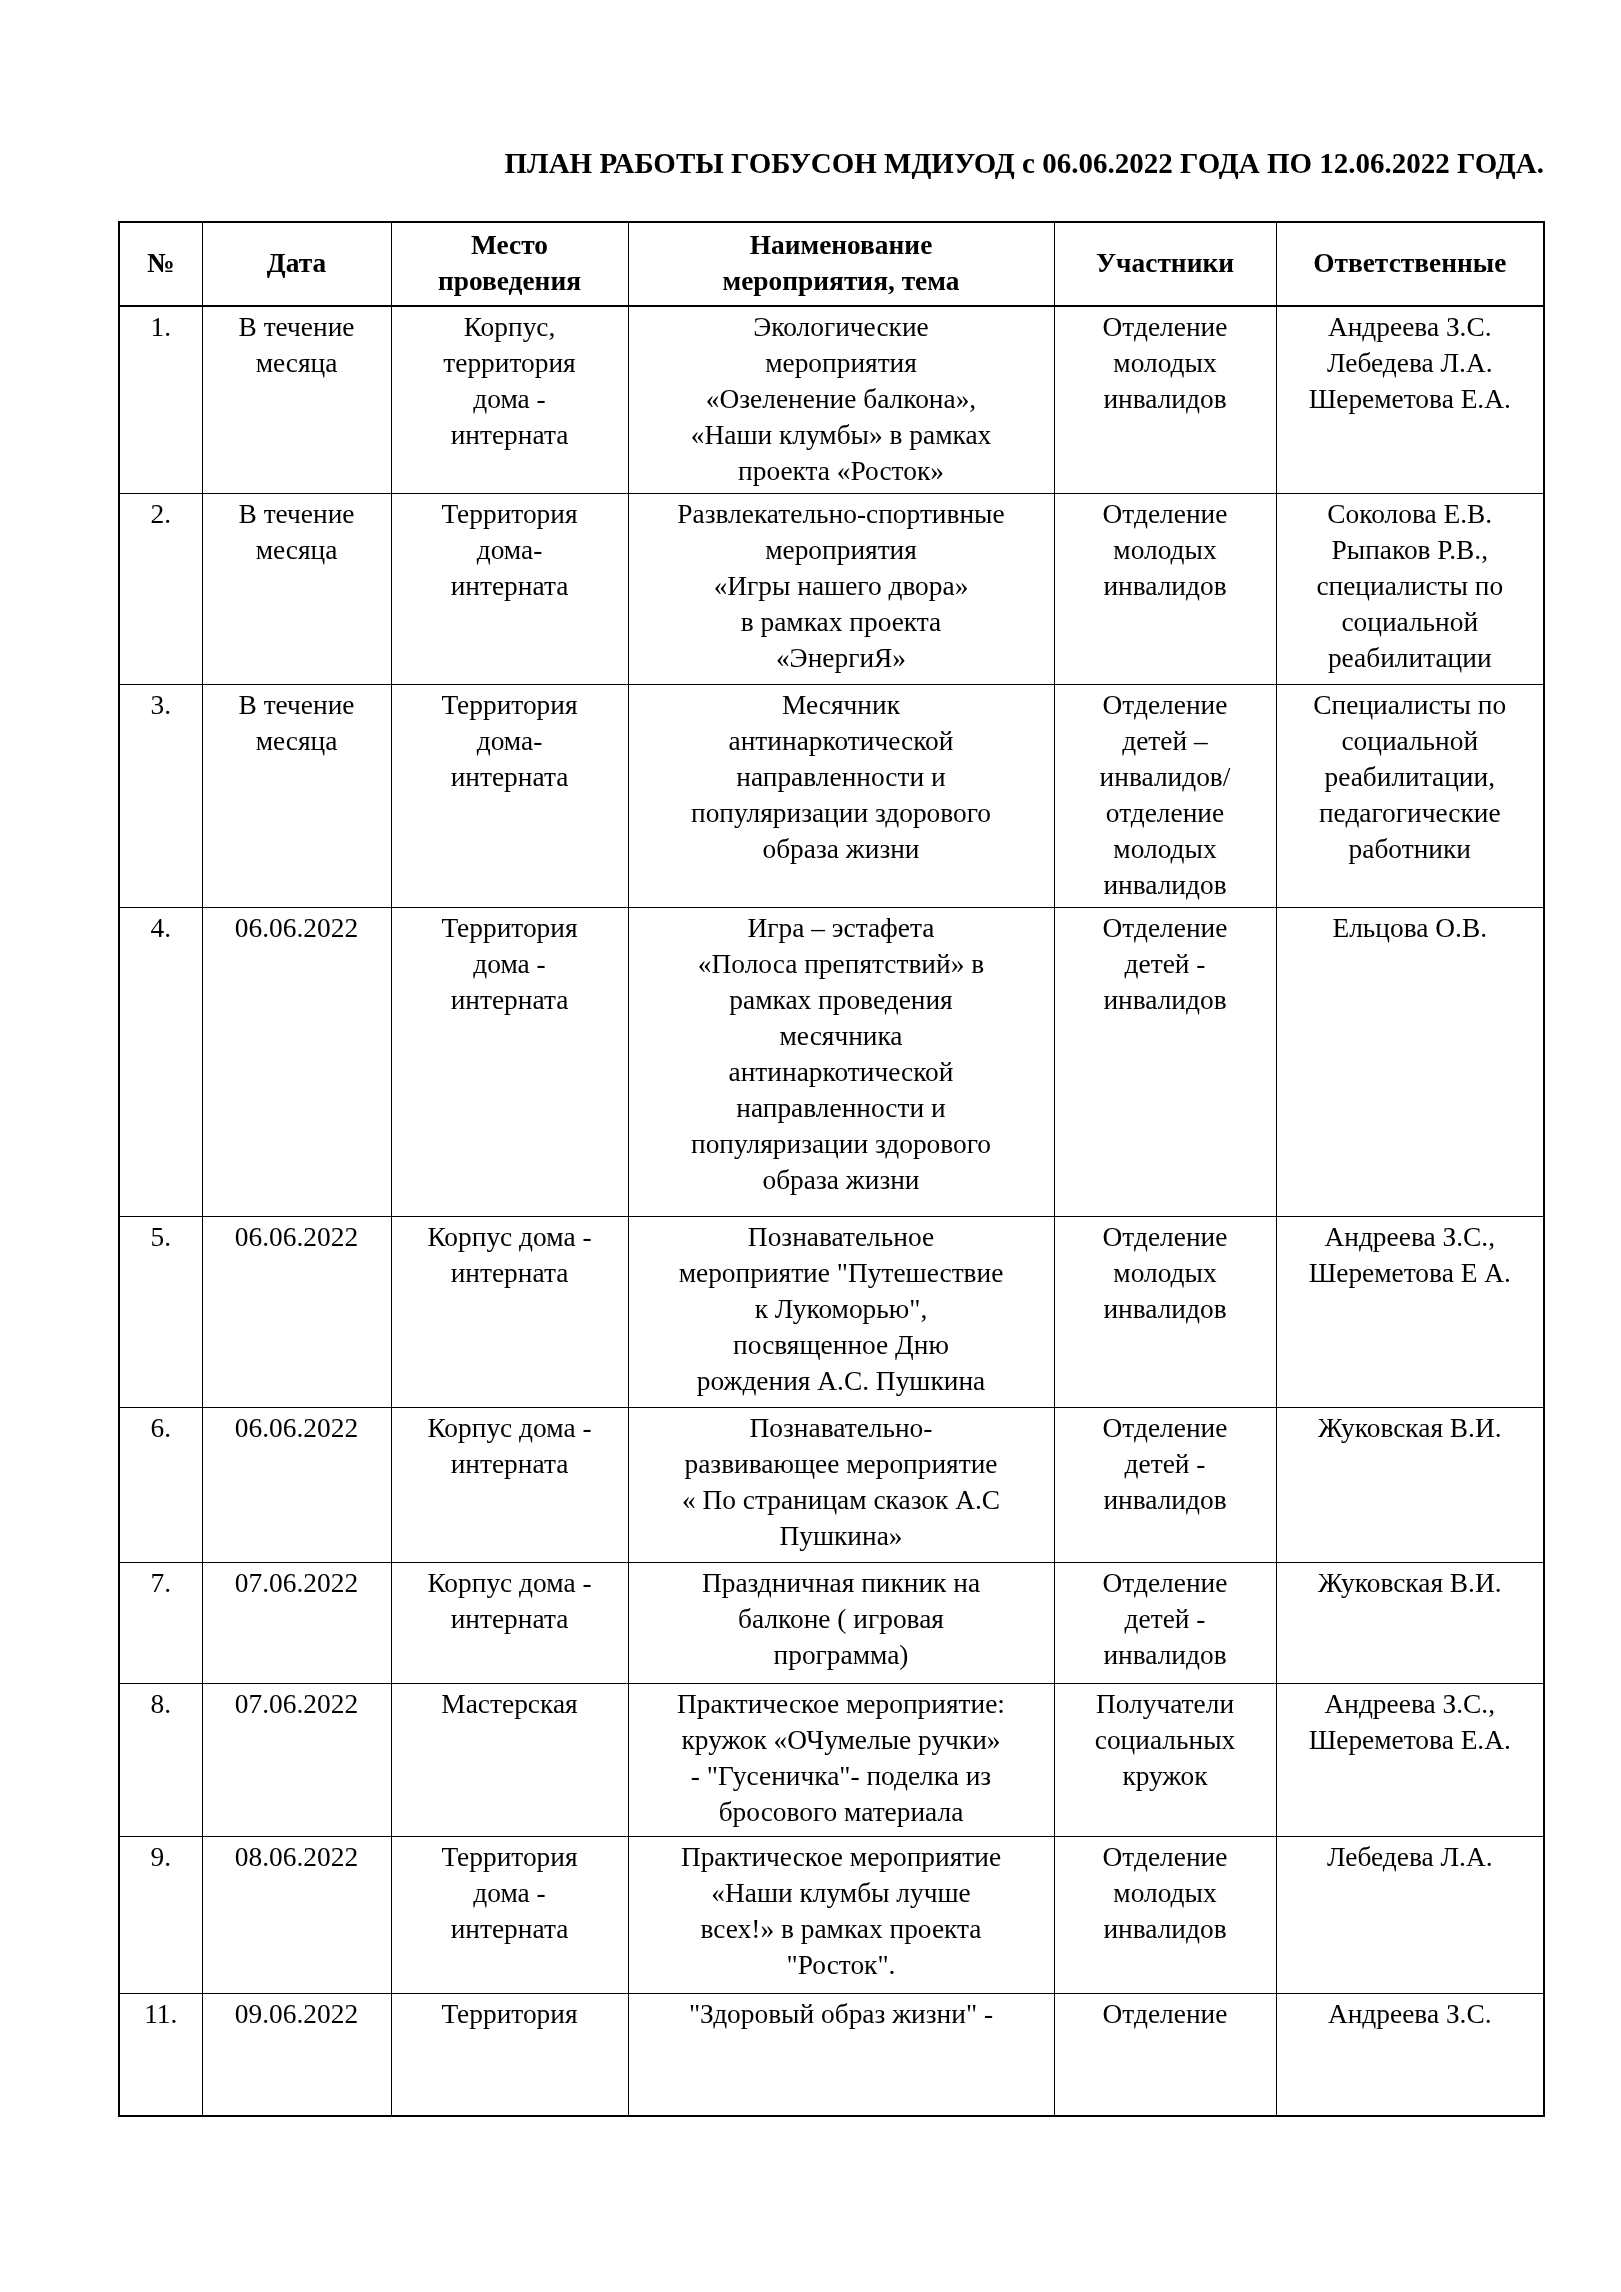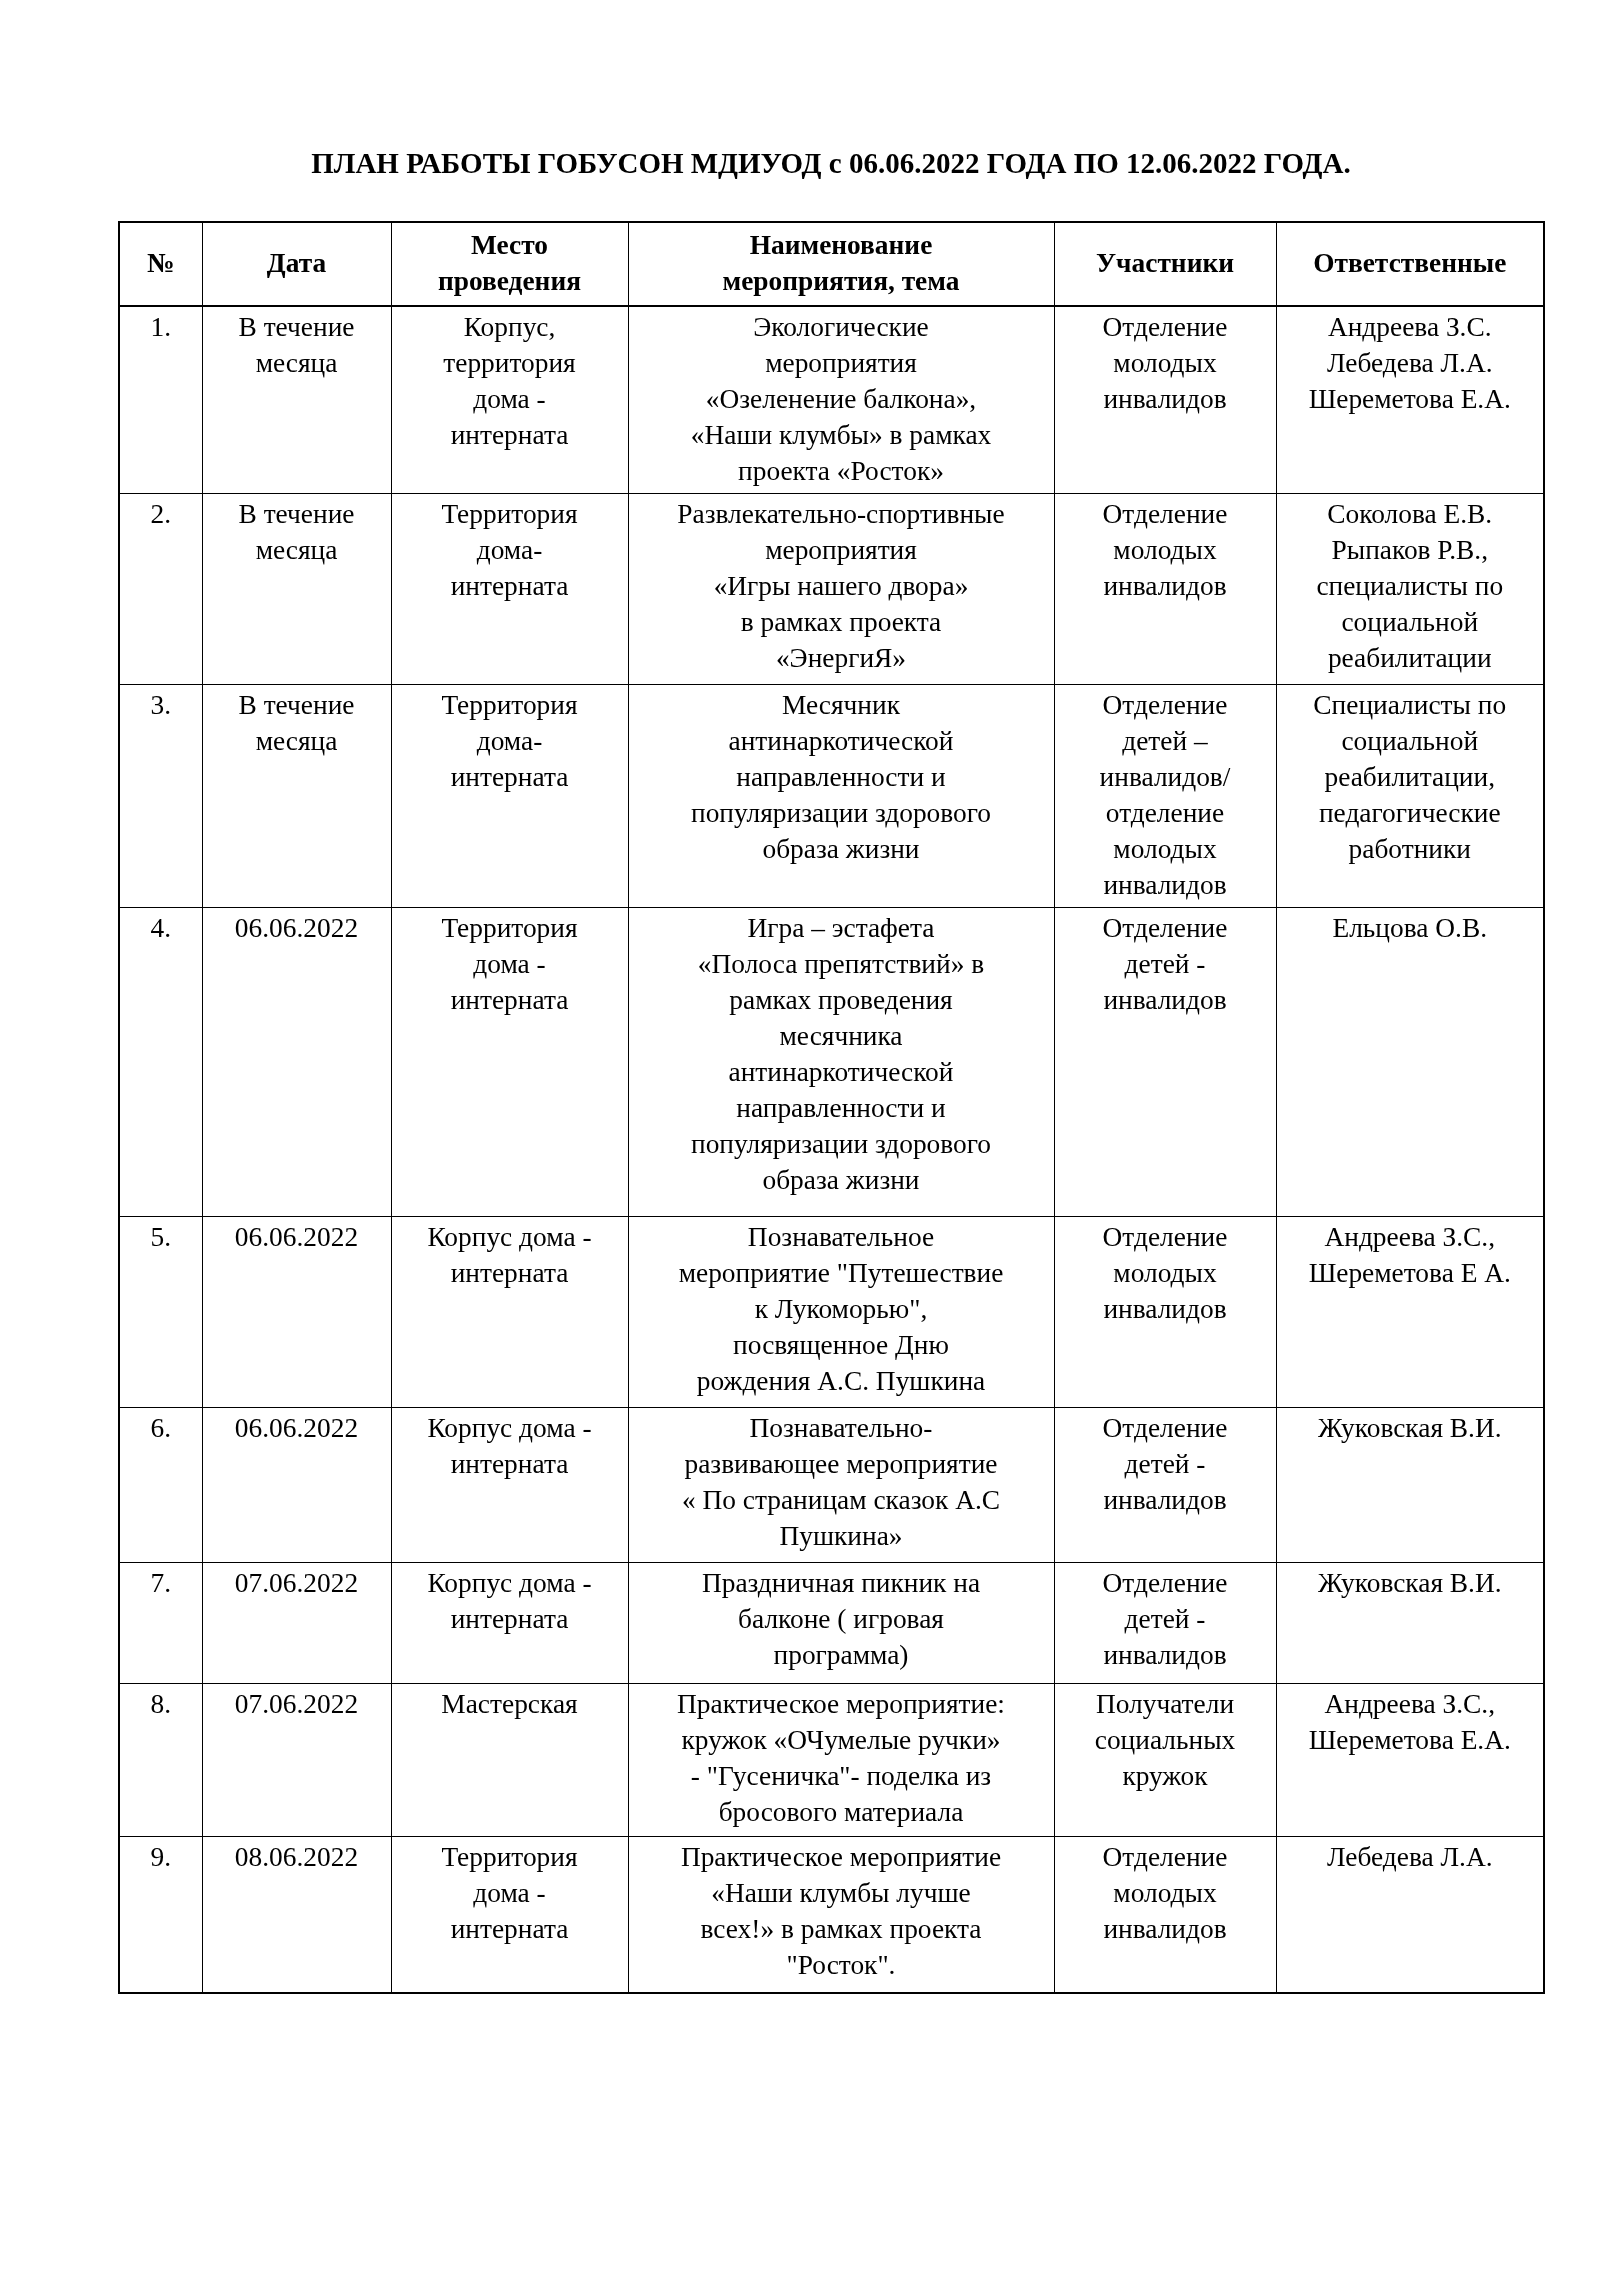--- a/index.html
+++ b/index.html
@@ -13,21 +13,21 @@
     overflow: hidden;
     font-family: "Liberation Serif", "DejaVu Serif", serif;
     color: #000;
   }
   .page {
     width: 1426px;
     margin-left: 118px;
     padding-top: 145px;
   }
   .doc-title {
-    text-align: center;
+    text-align: right;
     font-weight: bold;
     font-size: 29px;
     line-height: 37px;
     margin: 0 0 39px 0;
     letter-spacing: 0px;
   }
   table.plan {
     border-collapse: collapse;
     table-layout: fixed;
     width: 1426px;
@@ -249,16 +249,24 @@
 интерната</td>
           <td>Практическое мероприятие
 «Наши клумбы лучше
 всех!» в рамках проекта
 "Росток".</td>
           <td>Отделение
 молодых
 инвалидов</td>
           <td>Лебедева Л.А.</td>
         </tr>
+        <tr>
+          <td>11.</td>
+          <td>09.06.2022</td>
+          <td>Территория</td>
+          <td>"Здоровый образ жизни" -</td>
+          <td>Отделение</td>
+          <td>Андреева З.С.</td>
+        </tr>
       </tbody>
   </table>
 </div>
 
 
 </body></html>

